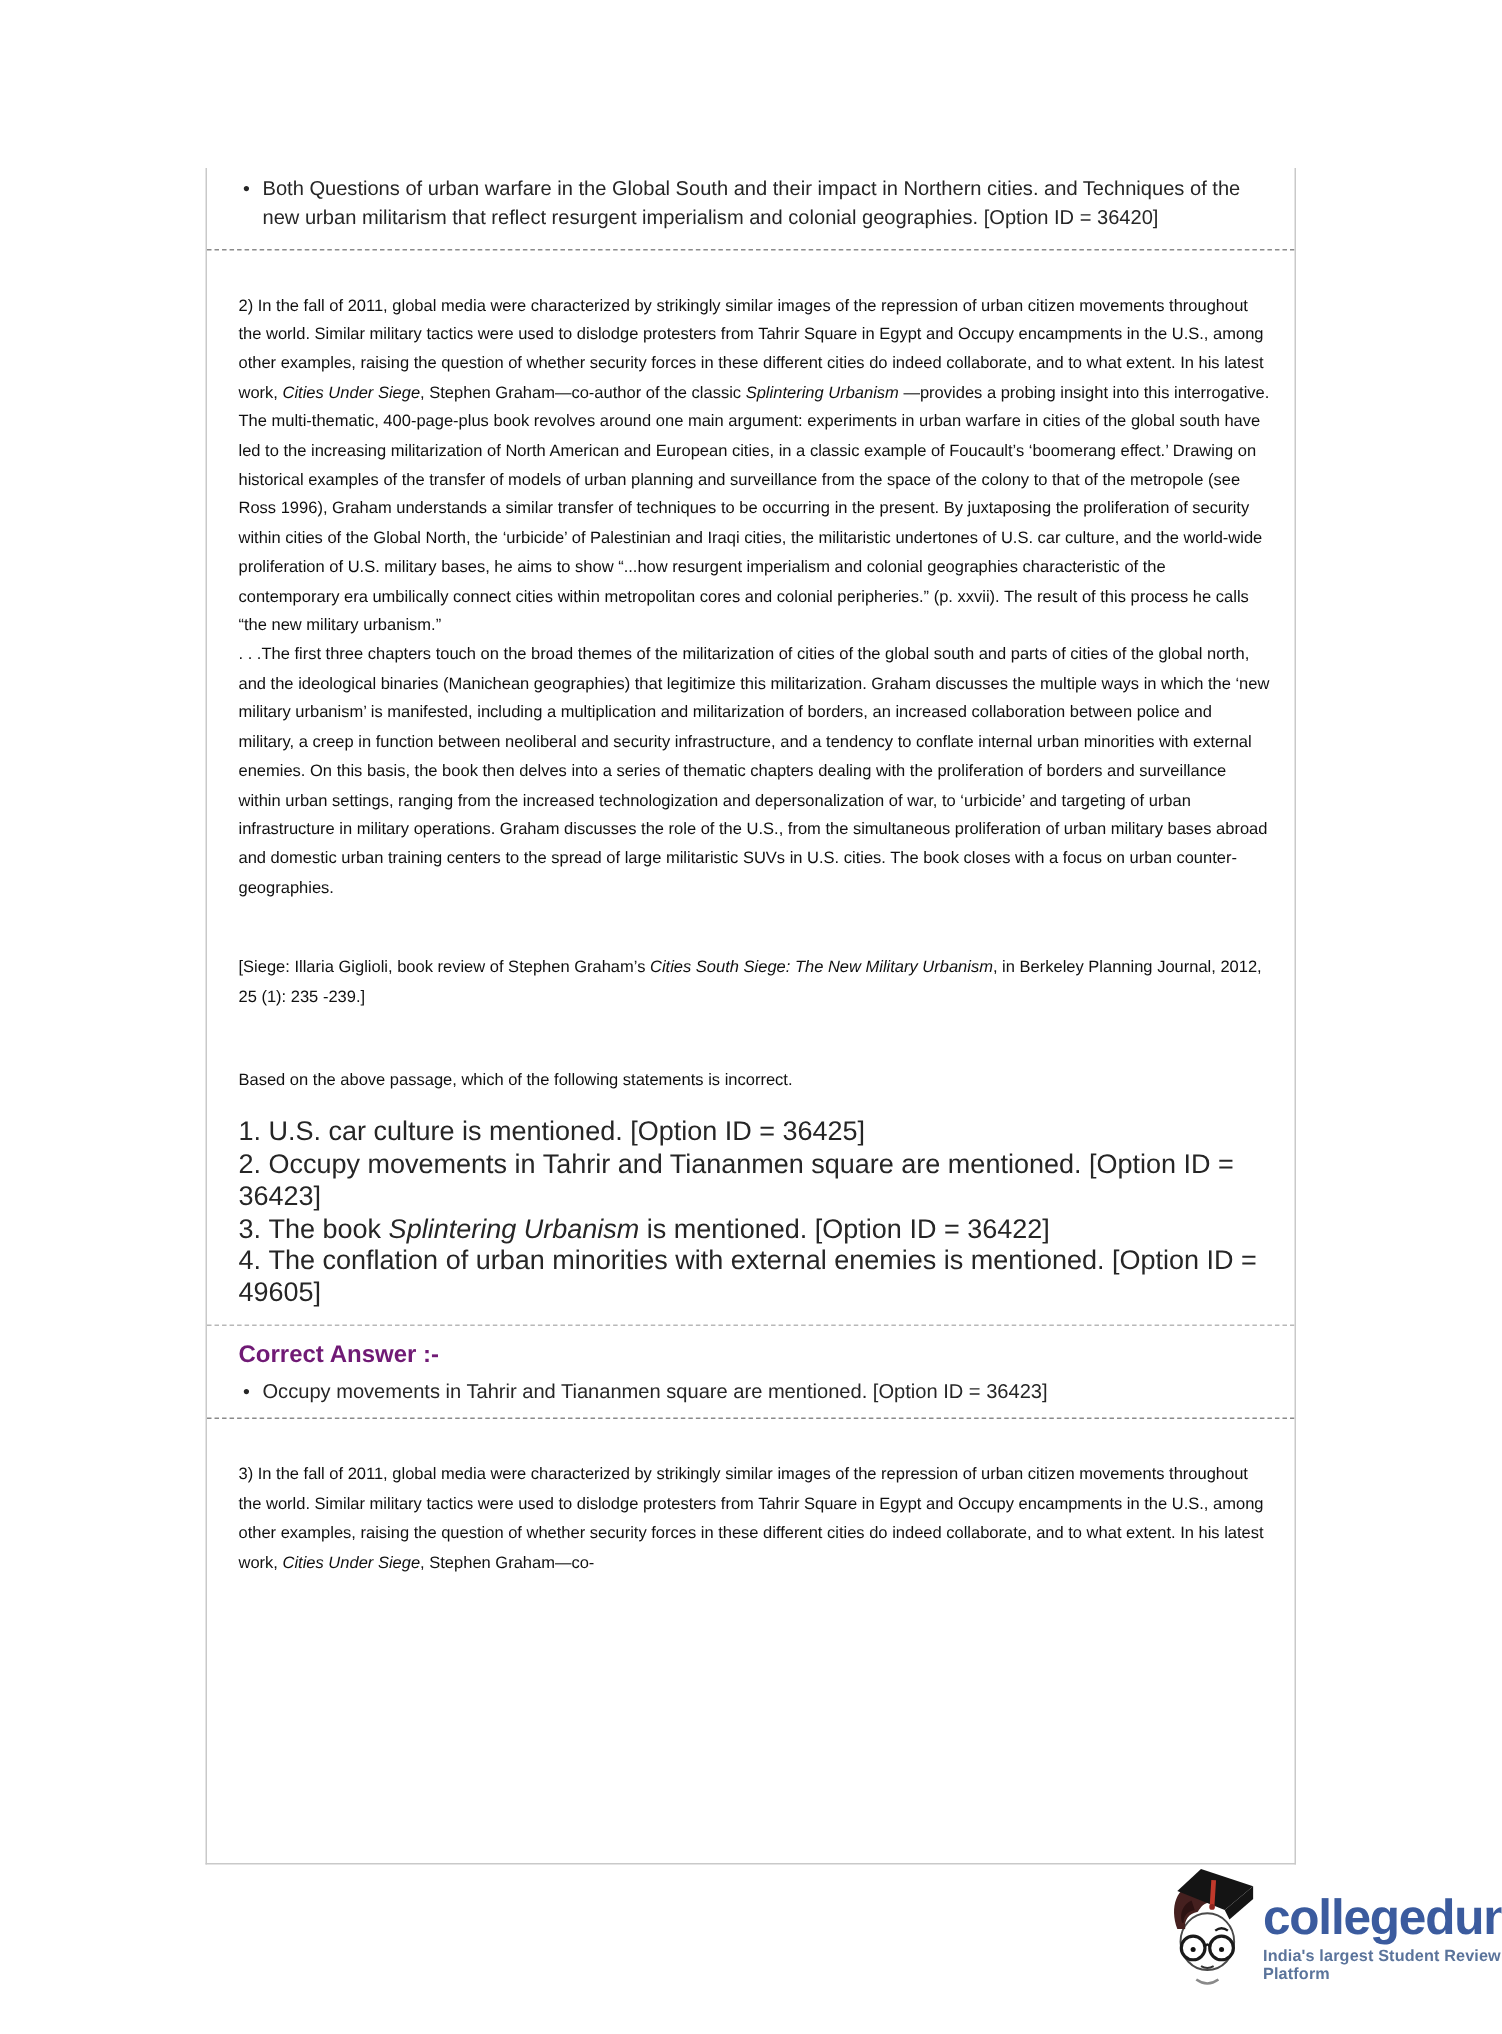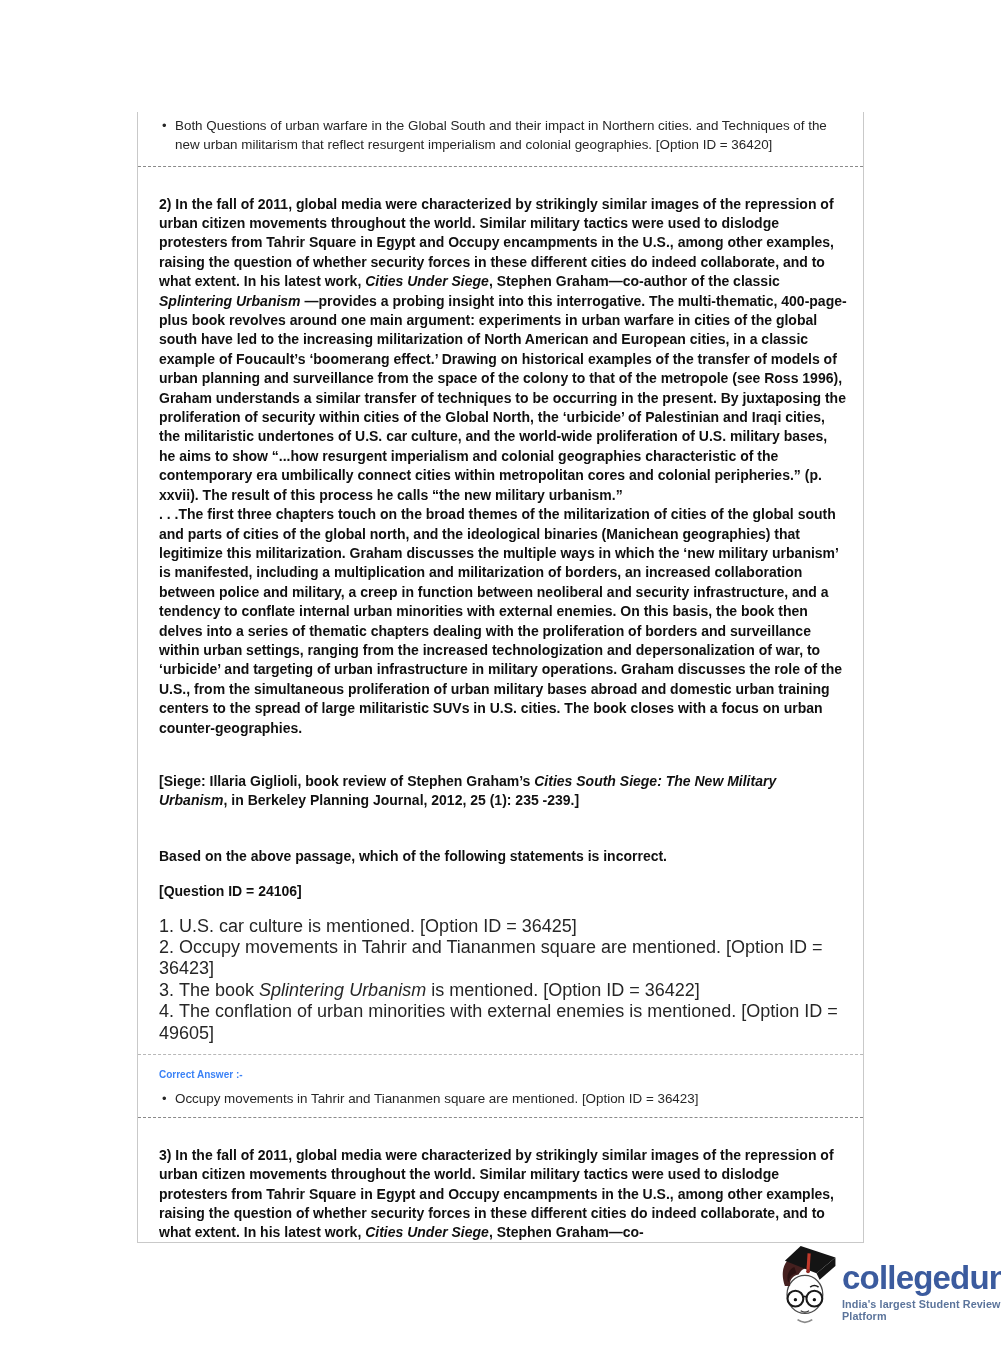--- a/index.html
+++ b/index.html
@@ -23,31 +23,31 @@
   .sec-q3  { padding-top:28px; padding-bottom:0; }
 
   hr.dashed { border:none; border-top:1px dashed #8a8a8a; margin:0; height:0; }
   hr.dashed.light { border-top-color:#b8b8b8; }
 
   .bullet-row { display:flex; align-items:flex-start; }
   .bullet-row .marker { width:16px; flex:0 0 16px; text-align:left; padding-left:3px; font-size:13px; line-height:19.3px; }
   .bullet-row .btxt { flex:1; }
 
   .regular-text { font-size:13.4px; line-height:19.3px; font-weight:400; color:#262626; }
-  .passage { margin:0; font-weight:bold; font-size:14px; line-height:19.4px; color:#101010; }
+  .passage { margin:0; font-weight:normal; font-size:11px; line-height:19.4px; color:#101010; }
   .passage i { font-style:italic; }
   .source-block { margin:34px 0 0 0; }
   .ask-line { margin:36px 0 0 0; }
   .qid-line { margin:16px 0 0 0; }
 
   .options { margin:14px 0 0 0; padding:0; list-style:none; font-size:18px; line-height:21.4px; font-weight:400; color:#262626; }
   .options .num { margin-right:5px; }
   .options i { font-style:italic; }
 
-  .ca-heading { margin:0; font-weight:bold; font-size:10px; line-height:19.4px; color:#3b82f6; }
+  .ca-heading { margin:0; font-weight:bold; font-size:16px; line-height:19.4px; color:#701a75; }
   .ca-bullet { margin-top:5px; }
 
   .logo {
     position:absolute; left:775px; top:1246px; width:262px; height:84px;
     display:flex; align-items:flex-start;
   }
   .mascot { flex:0 0 auto; }
   .logo-text { margin-left:3px; padding-top:15px; }
   .brand-row { display:flex; align-items:flex-start; }
   .brand { font-size:33px; font-weight:bold; letter-spacing:-0.8px; line-height:1; }
@@ -69,21 +69,20 @@
   <hr class="dashed">
 
   <section class="sec sec-q2">
     <p class="passage"><span>2)  In the fall of 2011, global media were characterized by strikingly similar images of the repression of urban citizen movements throughout the world. Similar military tactics were used to dislodge protesters from Tahrir Square in Egypt and Occupy encampments in the U.S., among other examples, raising the question of whether security forces in these different cities do indeed collaborate, and to what extent. In his latest work, </span><i>Cities Under Siege</i><span>, Stephen Graham—co-author of the classic </span><i>Splintering Urbanism</i><span> —provides a probing insight into this interrogative. The multi-thematic, 400-page-plus book revolves around one main argument: experiments in urban warfare in cities of the global south have led to the increasing militarization of North American and European cities, in a classic example of Foucault’s ‘boomerang effect.’ Drawing on historical examples of the transfer of models of urban planning and surveillance from the space of the colony to that of the metropole (see Ross 1996), Graham understands a similar transfer of techniques to be occurring in the present. By juxtaposing the proliferation of security within cities of the Global North, the ‘urbicide’ of Palestinian and Iraqi cities, the militaristic undertones of U.S. car culture, and the world-wide proliferation of U.S. military bases, he aims to show “...how resurgent imperialism and colonial geographies characteristic of the contemporary era umbilically connect cities within metropolitan cores and colonial peripheries.” (p. xxvii). The result of this process he calls “the new military urbanism.”</span></p>
     <p class="passage">. . .The first three chapters touch on the broad themes of the militarization of cities of the global south and parts of cities of the global north, and the ideological binaries (Manichean geographies) that legitimize this militarization. Graham discusses the multiple ways in which the ‘new military urbanism’ is manifested, including a multiplication and militarization of borders, an increased collaboration between police and military, a creep in function between neoliberal and security infrastructure, and a tendency to conflate internal urban minorities with external enemies. On this basis, the book then delves into a series of thematic chapters dealing with the proliferation of borders and surveillance within urban settings, ranging from the increased technologization and depersonalization of war, to ‘urbicide’ and targeting of urban infrastructure in military operations. Graham discusses the role of the U.S., from the simultaneous proliferation of urban military bases abroad and domestic urban training centers to the spread of large militaristic SUVs in U.S. cities. The book closes with a focus on urban counter-geographies.</p>
 
     <p class="passage source-block"><span>[Siege: Illaria Giglioli, book review of Stephen Graham’s </span><i>Cities South Siege: The New Military Urbanism</i><span>, in Berkeley Planning Journal, 2012, 25 (1): 235 -239.]</span></p>
 
     <p class="passage ask-line">Based on the above passage, which of the following statements is incorrect.</p>
 
-    <p class="passage qid-line">[Question ID = 24106]</p>
 
     <ol class="options">
       <li><span class="num">1.</span><span>U.S. car culture is mentioned. [Option ID = 36425]</span></li>
       <li><span class="num">2.</span><span>Occupy movements in Tahrir and Tiananmen square are mentioned. [Option ID = 36423]</span></li>
       <li><span class="num">3.</span><span>The book </span><i>Splintering Urbanism</i><span> is mentioned. [Option ID = 36422]</span></li>
       <li><span class="num">4.</span><span>The conflation of urban minorities with external enemies is mentioned. [Option ID = 49605]</span></li>
     </ol>
   </section>
 
   <hr class="dashed light">

